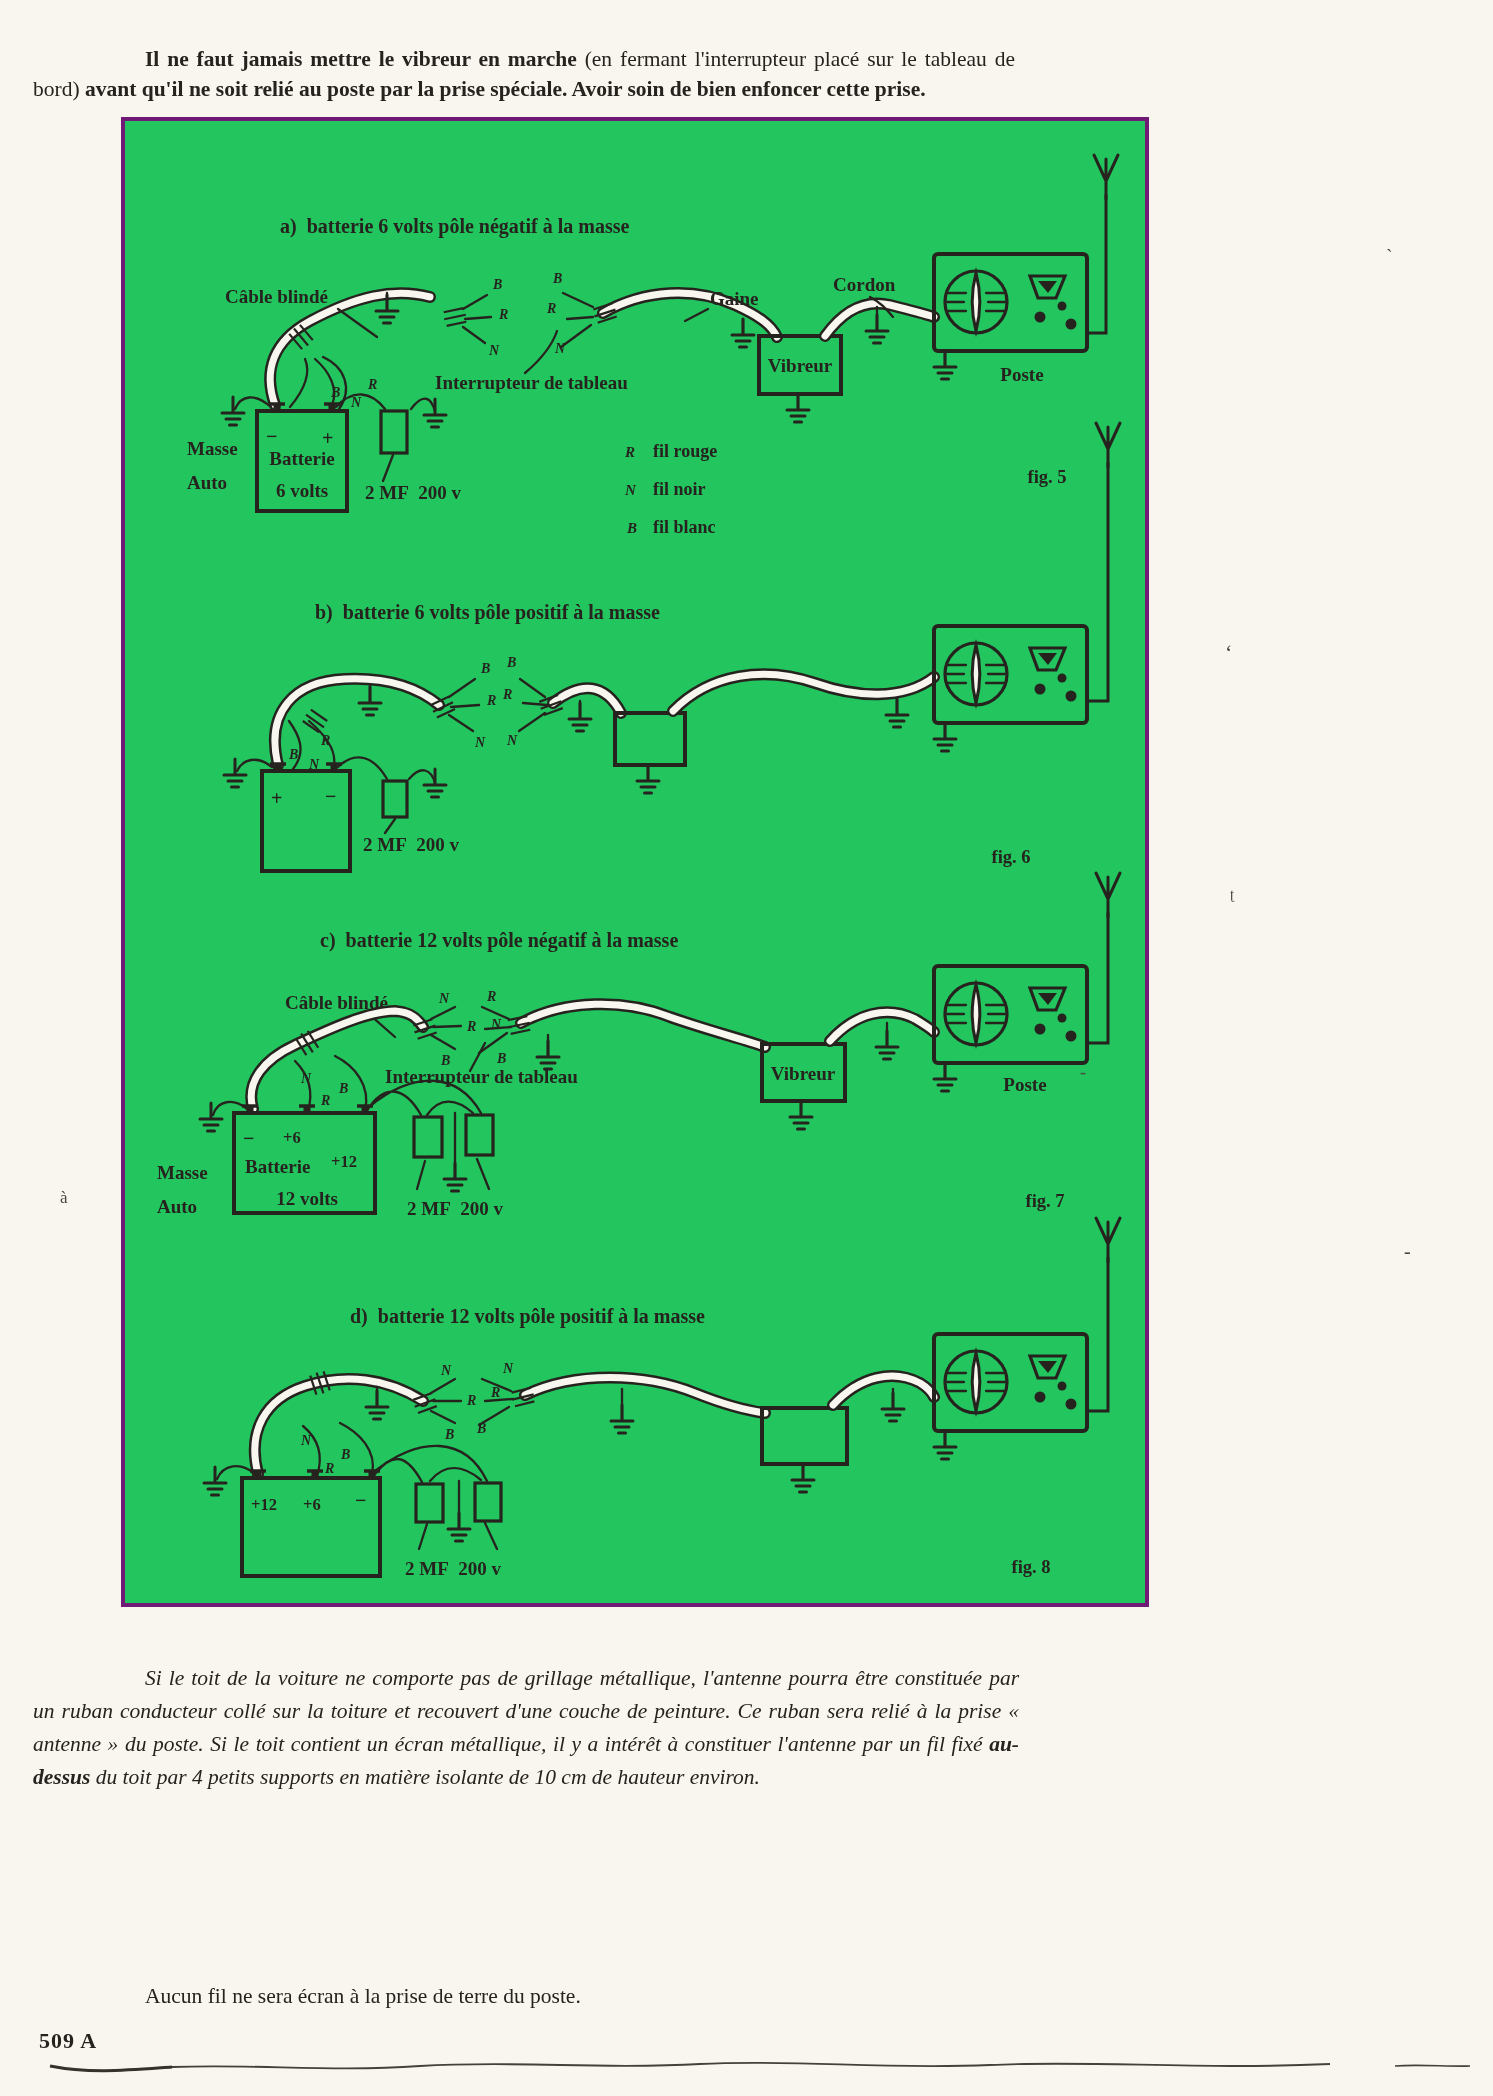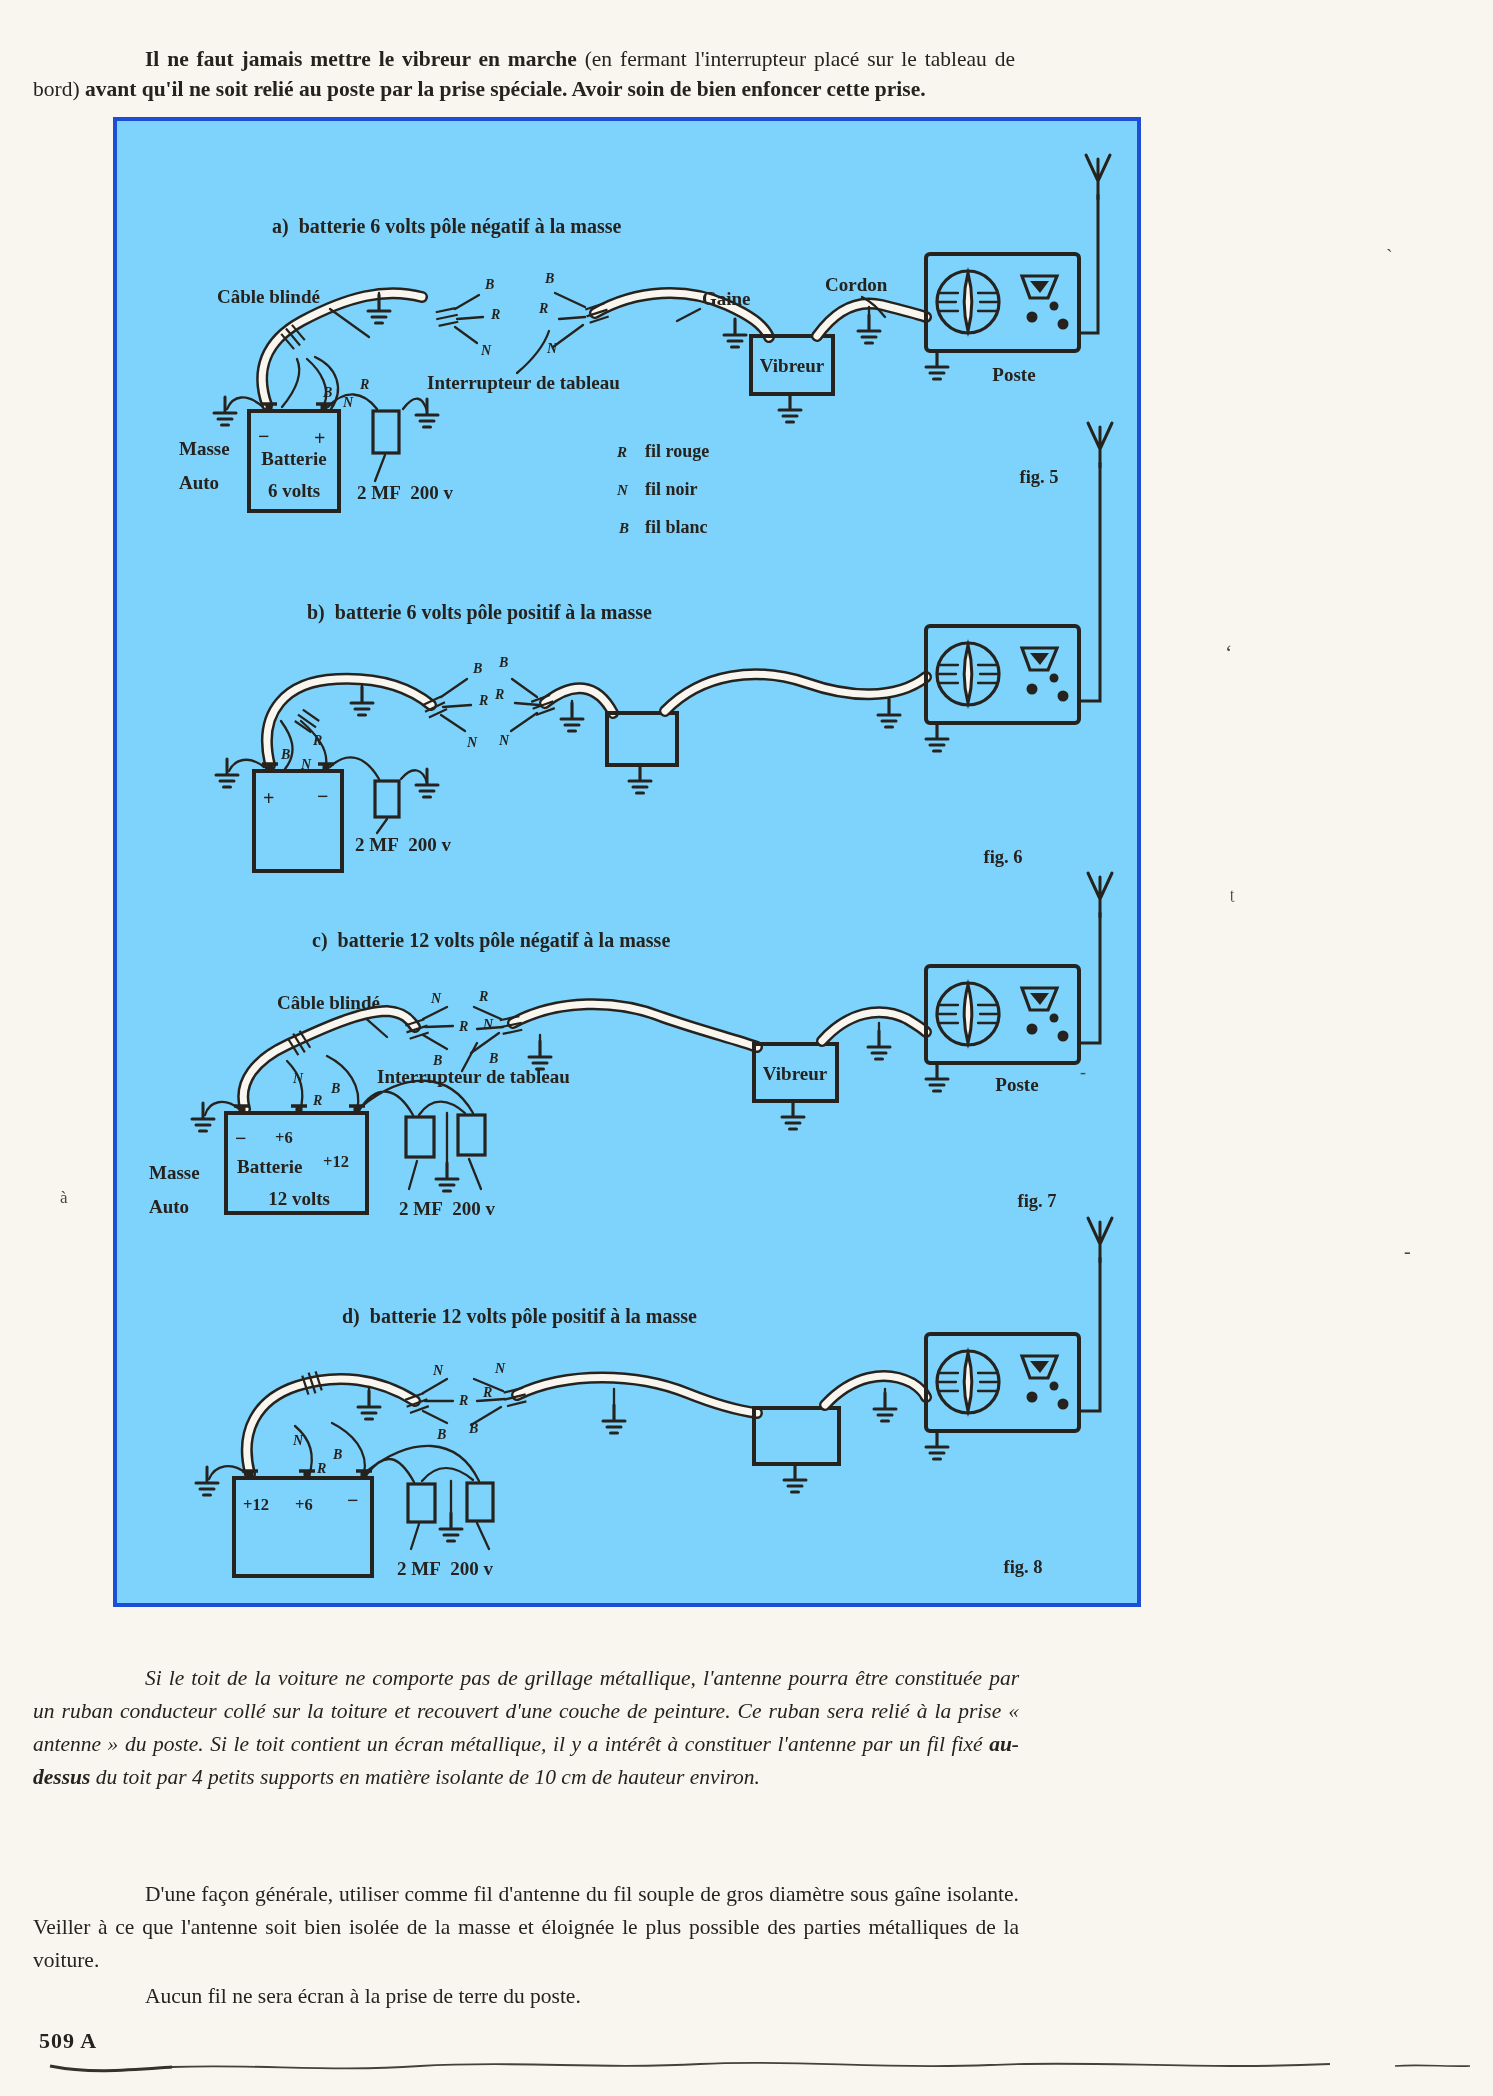--- a/index.html
+++ b/index.html
@@ -19,25 +19,25 @@
     color:#26231f;
   }
   .para.indent{ text-indent:112px; }
   #intro{ left:33px; top:22px; width:982px; line-height:30.5px; font-weight:bold; text-indent:112px;}
   #intro .light{ font-weight:normal; }
   #para-roof{ left:33px; top:1640px; width:986px;font-style:italic; }
   #para-wire{ left:33px; top:1856px; width:986px; }
   #para-ground{ left:33px; top:1958px; width:986px; }
   .b{ font-weight:bold; }
   #frame{
-    position:absolute; left:113px; top:117px;
+    position:absolute; left:121px; top:117px;
     width:1028px; height:1490px;
-    border:4px solid #1d4ed8;
+    border:4px solid #701a75;
     box-sizing:border-box;
-    background:#7dd3fc;
+    background:#22c55e;
   }
   #diagram-svg{ position:absolute; left:0; top:0; }
   
   .ink{ stroke:#26231f; fill:none; stroke-linecap:round; }
   .s2{ stroke-width:2.3; }
   .box{ stroke:#26231f; fill:none; stroke-width:4; }
   .box3{ stroke:#26231f; fill:none; stroke-width:3.2; }
   .tube-o{ stroke:#26231f; fill:none; stroke-width:12; stroke-linecap:round; }
   .tube-i{ stroke:#f8f6ef; fill:none; stroke-width:7; stroke-linecap:round; }
   .gline{ stroke:#26231f; stroke-width:3; fill:none; stroke-linecap:round;}
@@ -366,21 +366,20 @@
         <use href="#gnd" transform="translate(820,1326)"></use>
         <path class="gline" d="M962,1290 L983,1290 L983,1137"></path>
         <use href="#fork" transform="translate(983,1137)"></use>
         <text class="fign" x="906" y="1452" text-anchor="middle">fig. 8</text>
       </g>
     </svg>
   </div>
 
   <p id="para-roof" class="para indent"><span>Si le toit de la voiture ne comporte pas de grillage métallique, l'antenne pourra être constituée par un ruban conducteur collé sur la toiture et recouvert d'une couche de peinture. Ce ruban sera relié à la prise « antenne » du poste. Si le toit contient un écran métallique, il y a intérêt à constituer l'antenne par un fil fixé </span><span class="b">au-dessus</span><span> du toit par 4 petits supports en matière isolante de 10 cm de hauteur environ.</span></p>
 
-  <p id="para-wire" class="para indent"><span>D'une façon générale, utiliser comme fil d'antenne du fil souple de gros diamètre sous gaîne isolante. Veiller à ce que l'antenne soit bien isolée de la masse et éloignée le plus possible des parties métalliques de la voiture.</span></p>
 
   <p id="para-ground" class="para indent"><span>Aucun fil ne sera écran à la prise de terre du poste.</span></p>
 
   <div id="footer-ref">509 A</div>
   <svg id="baseline-svg" width="1493" height="56" viewBox="0 0 1493 56">
     <path d="M50,26 C90,34 130,30 172,27" stroke="#35322c" stroke-width="3" fill="none"></path>
     <path d="M172,27 C260,24 330,32 420,26 C520,20 600,30 700,24 C800,19 880,30 990,25 C1090,20 1200,30 1330,24" stroke="#454138" stroke-width="1.8" fill="none"></path>
     <path d="M1395,26 C1420,24 1450,27 1470,26" stroke="#454138" stroke-width="1.6" fill="none"></path>
   </svg>
 

